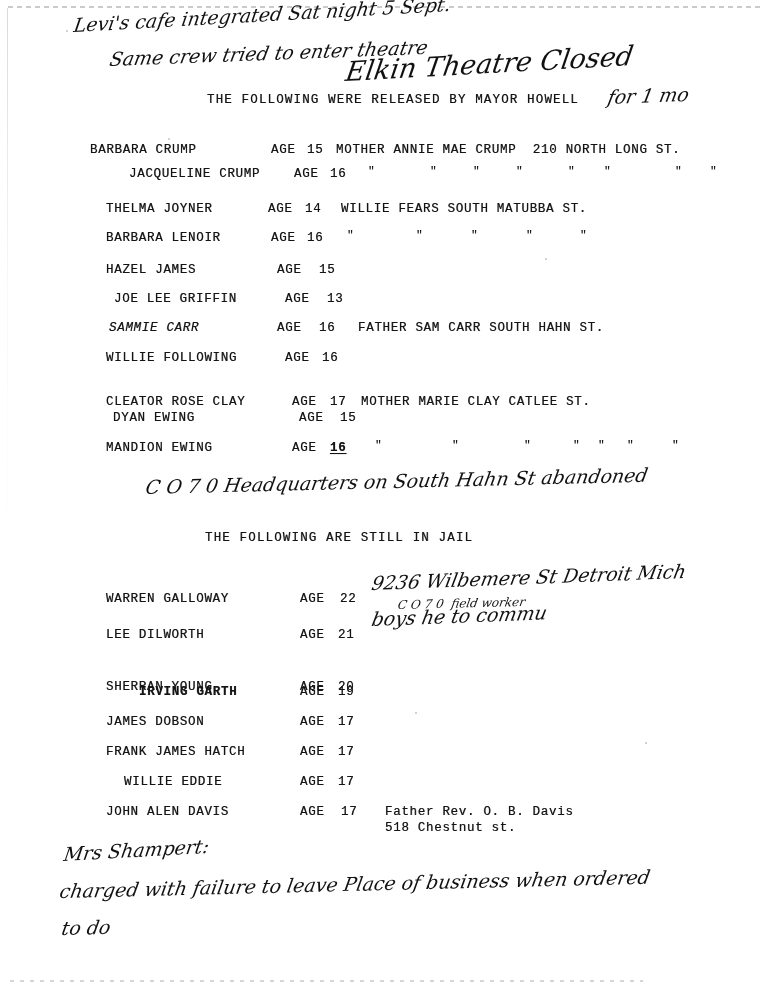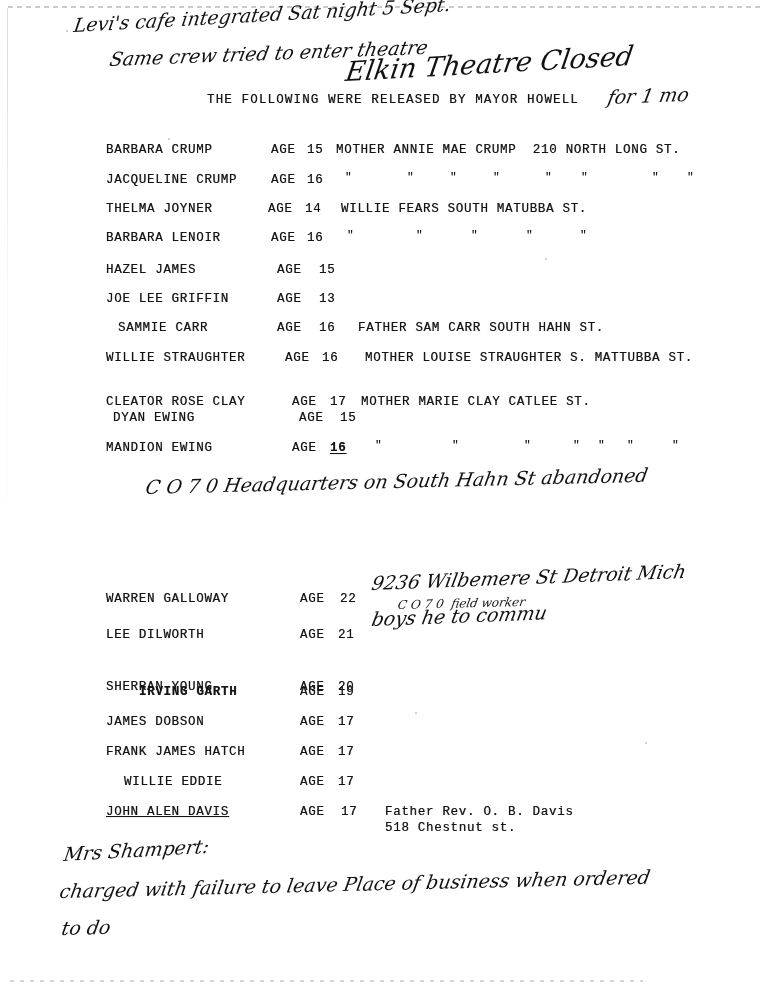--- a/index.html
+++ b/index.html
@@ -136,27 +136,27 @@
 
   <div class="hw slant big" style="left:346px; top:56px;">Elkin Theatre Closed</div>
 
   <div class="hw slant2 med" style="left:608px; top:86px;">for 1 mo</div>
 
   <div class="tw heading" style="left:207px; top:93px;">THE FOLLOWING WERE RELEASED BY MAYOR HOWELL</div>
 
   <div>
 
     <div class="row" style="top:143px;">
-      <span class="cell c-name" style="left:106px;">BARBARA CRUMP</span>
+      <span class="cell c-name" style="left:90px;">BARBARA CRUMP</span>
       <span class="cell" style="left:271px;">AGE</span>
       <span class="cell" style="left:307px;">15</span>
       <span class="cell" style="left:336px;">MOTHER ANNIE MAE CRUMP  210 NORTH LONG ST.</span>
     </div>
 
-    <div class="row" style="top:173px;">
+    <div class="row" style="top:167px;margin-left:23px;">
       <span class="cell c-name" style="left:106px;">JACQUELINE CRUMP</span>
       <span class="cell" style="left:271px;">AGE</span>
       <span class="cell" style="left:307px;">16</span>
       <span class="ditto" style="left:345px; top:-1px;">″</span>
       <span class="ditto" style="left:407px; top:-1px;">″</span>
       <span class="ditto" style="left:450px; top:-1px;">″</span>
       <span class="ditto" style="left:493px; top:-1px;">″</span>
       <span class="ditto" style="left:545px; top:-1px;">″</span>
       <span class="ditto" style="left:581px; top:-1px;">″</span>
       <span class="ditto" style="left:652px; top:-1px;">″</span>
@@ -180,38 +180,37 @@
       <span class="ditto" style="left:526px; top:-1px;">″</span>
       <span class="ditto" style="left:580px; top:-1px;">″</span>
     </div>
 
     <div class="row" style="top:263px;">
       <span class="cell c-name" style="left:106px;">HAZEL JAMES</span>
       <span class="cell" style="left:277px;">AGE</span>
       <span class="cell" style="left:319px;">15</span>
     </div>
 
-    <div class="row" style="top:292px;">
+    <div class="row" style="top:292px;margin-left:8px;">
       <span class="cell c-name" style="left:106px;">JOE LEE GRIFFIN</span>
       <span class="cell" style="left:277px;">AGE</span>
       <span class="cell" style="left:319px;">13</span>
     </div>
 
     <div class="row" style="top:321px;">
-      <span class="cell c-name" style="left:118px;">SAMMIE CARR</span>
+      <span class="cell c-name" style="left:109px;font-style:italic;">SAMMIE CARR</span>
       <span class="cell" style="left:277px;">AGE</span>
       <span class="cell" style="left:319px;">16</span>
       <span class="cell" style="left:358px;">FATHER SAM CARR SOUTH HAHN ST.</span>
     </div>
 
     <div class="row" style="top:351px;">
-      <span class="cell c-name" style="left:106px;">WILLIE STRAUGHTER</span>
+      <span class="cell c-name" style="left:106px;">WILLIE FOLLOWING</span>
       <span class="cell" style="left:285px;">AGE</span>
       <span class="cell" style="left:322px;">16</span>
-      <span class="cell" style="left:365px;">MOTHER LOUISE STRAUGHTER S. MATTUBBA ST.</span>
     </div>
 
     <div class="row" style="top:395px;">
       <span class="cell c-name" style="left:106px;">CLEATOR ROSE CLAY</span>
       <span class="cell" style="left:292px;">AGE</span>
       <span class="cell" style="left:330px;">17</span>
       <span class="cell" style="left:361px;">MOTHER MARIE CLAY CATLEE ST.</span>
     </div>
 
     <div class="row" style="top:411px;margin-left:7px;">
@@ -230,20 +229,21 @@
       <span class="ditto" style="left:573px; top:-1px;">″</span>
       <span class="ditto" style="left:598px; top:-1px;">″</span>
       <span class="ditto" style="left:627px; top:-1px;">″</span>
       <span class="ditto" style="left:672px; top:-1px;">″</span>
     </div>
 
   </div>
 
   <div class="hw slant3 med" style="left:146px; top:476px;">C O 7 0 Headquarters on South Hahn St abandoned</div>
 
+  <div class="tw heading" style="left:205px; top:531px;">THE FOLLOWING ARE STILL IN JAIL</div>
 
   <div>
 
     <div class="row" style="top:592px;">
       <span class="cell c-name" style="left:106px;">WARREN GALLOWAY</span>
       <span class="cell" style="left:300px;">AGE</span>
       <span class="cell" style="left:340px;">22</span>
     </div>
 
     <div class="row" style="top:628px;">
@@ -276,21 +276,21 @@
       <span class="cell" style="left:338px;">17</span>
     </div>
 
     <div class="row" style="top:775px;">
       <span class="cell c-name" style="left:124px;">WILLIE EDDIE</span>
       <span class="cell" style="left:300px;">AGE</span>
       <span class="cell" style="left:338px;">17</span>
     </div>
 
     <div class="row" style="top:805px; height:36px;">
-      <span class="cell c-name" style="left:106px;text-decoration:underline;">JOHN ALEN DAVIS</span>
+      <span class="cell c-name" style="left:106px;">JOHN ALEN DAVIS</span>
       <span class="cell" style="left:300px;">AGE</span>
       <span class="cell" style="left:341px;">17</span>
       <span class="cell mixed" style="left:385px;">Father Rev. O. B. Davis</span>
       <span class="cell mixed" style="left:385px; top:16px;">518 Chestnut st.</span>
     </div>
 
   </div>
 
   <div class="hw slant2 med" style="left:372px; top:572px;">9236 Wilbemere St Detroit Mich</div>
 

